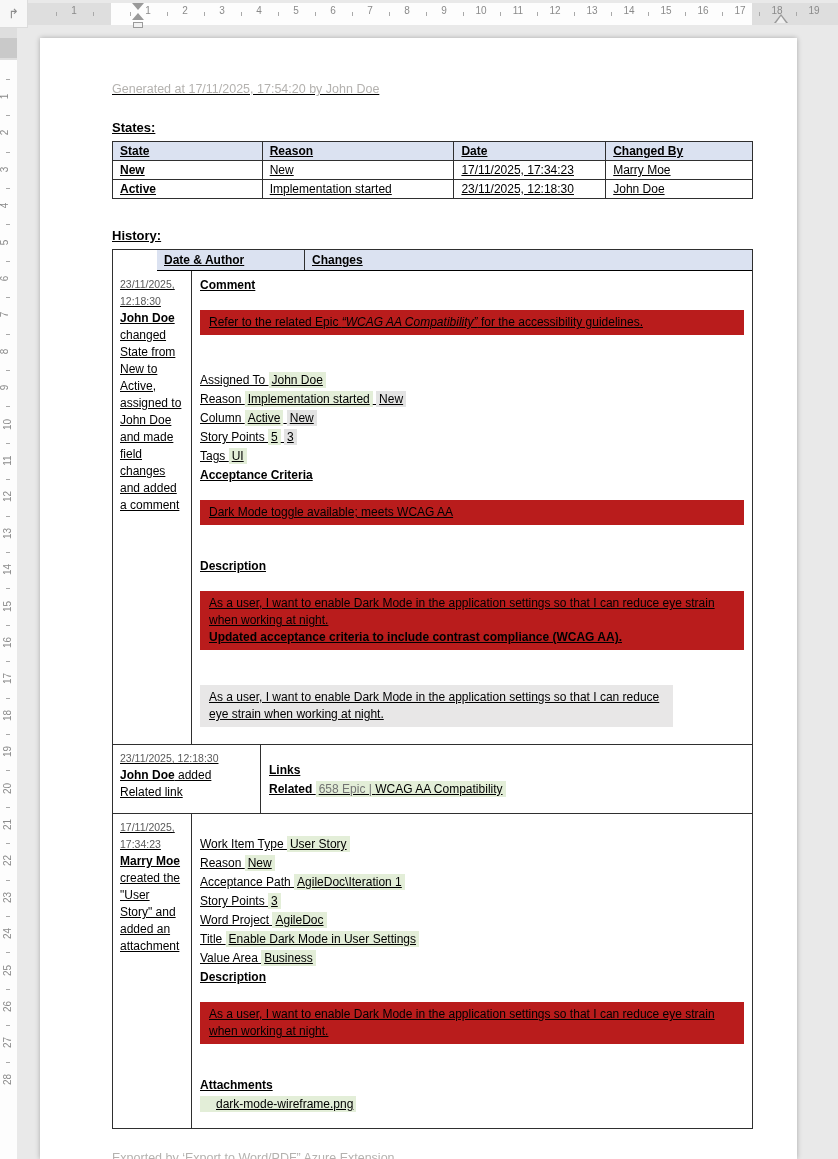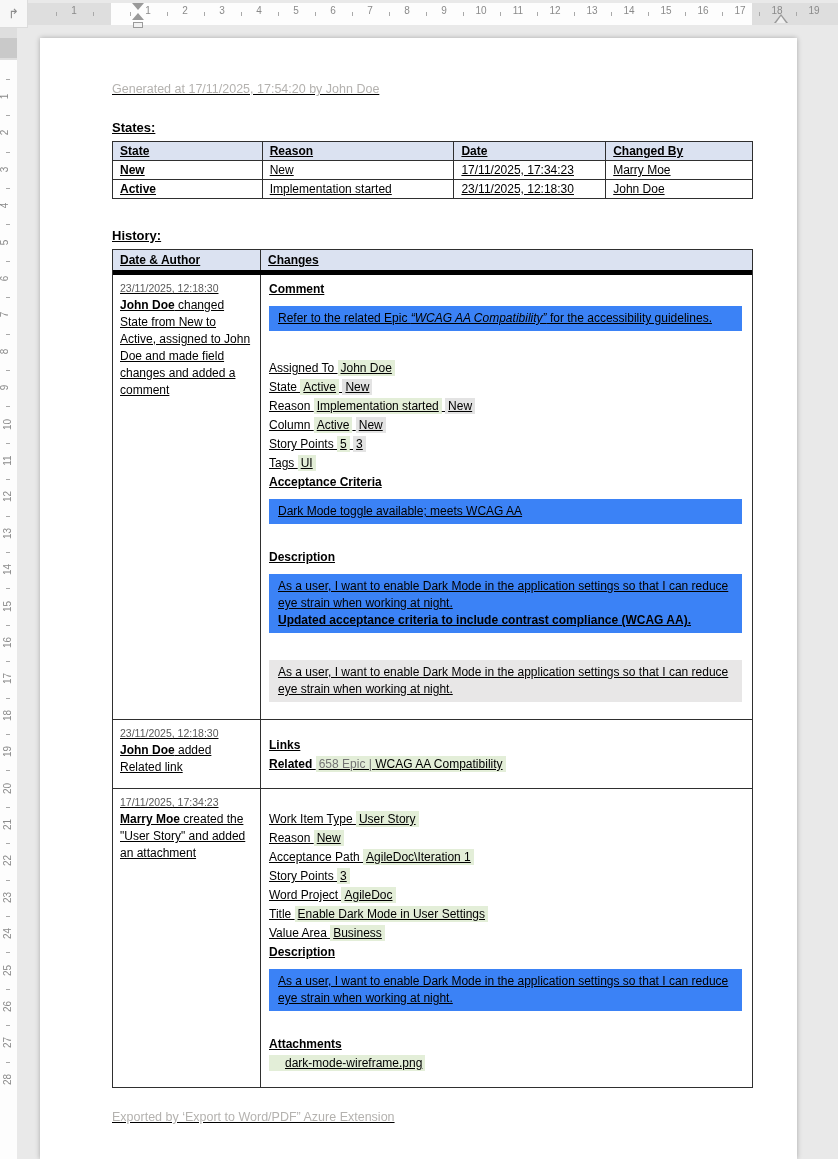--- a/index.html
+++ b/index.html
@@ -42,35 +42,35 @@
 
   
   table.states { border-collapse:collapse; width:641px; font-size:12px; }
   table.states th, table.states td { border:1px solid #2f2f2f; padding:2px 7px; text-align:left; height:19px; }
   table.states th { background:#dbe2f1; font-weight:bold; }
   td.b { font-weight:bold; }
   .col-state{width:150px}.col-reason{width:192px}.col-date{width:152px}.col-by{width:147px}
 
   
   .hist { width:641px; border:1px solid #2f2f2f; font-size:12px; }
-  .hist-head { display:flex; background:#dbe2f1; border-bottom:5px solid #000000; font-weight:bold; }
+  .hist-head { display:flex; background:#dbe2f1; border-bottom:1px solid #000000; font-weight:bold;margin-left:44px; }
   .hist-head .c1 { width:148px; padding:3px 7px; border-right:1px solid #2f2f2f; }
   .hist-head .c2 { flex:1; padding:3px 7px; }
   .hist-row { display:flex; border-bottom:1px solid #2f2f2f; }
   .hist-row:last-child { border-bottom:none; }
   .hist-row .c1 { width:148px; padding:5px 7px; border-right:1px solid #2f2f2f; line-height:17px; }
   .hist-row .c2 { flex:1; padding:5px 8px 14px 8px; line-height:19px; }
   .hdate { font-size:10.5px; color:#5a5a5a; display:block; }
   .bld { font-weight:bold; }
   .itl { font-style:italic; }
 
   .fline { display:block; line-height:19px; }
   .hl-g   { background:#e3eed8; padding:1px 3px; }
   .hl-k   { background:#e3e3e3; padding:1px 3px; }
-  .box-g  { background:#3b82f6; padding:4px 9px; line-height:17px; margin:7px 0; width:473px; }
+  .box-g  { background:#b91c1c; padding:4px 9px; line-height:17px; margin:15px 0; width:544px; }
   .box-k  { background:#e8e7e7; padding:4px 9px; line-height:17px; margin:3px 0; width:473px; } .gap-m { height:17px; } .gap-l { height:21px; }
   .dim { color:#737373; }
 
   .footer-line { margin-top:22px; font-size:12.5px; color:#b4b2af; }
 </style>
 </head>
 <body>
 
 <div class="tab-selector">↱</div>
 
@@ -230,21 +230,20 @@
       <div class="hist-row">
         <div class="c1">
           <span class="hdate">23/11/2025, 12:18:30</span>
           <span class="bld">John Doe</span><span> changed State from New to Active, assigned to John Doe and made field changes and added a comment</span>
         </div>
         <div class="c2">
           <span class="fline bld">Comment</span>
           <div class="box-g"><span>Refer to the related Epic </span><span class="itl">“WCAG AA Compatibility”</span><span> for the accessibility guidelines.</span></div>
           <div class="gap-l"></div>
           <span class="fline"><span>Assigned To </span><span class="hl-g">John Doe</span></span>
-          <span class="fline"><span>State </span><span class="hl-g">Active</span> <span class="hl-k">New</span></span>
           <span class="fline"><span>Reason </span><span class="hl-g">Implementation started</span> <span class="hl-k">New</span></span>
           <span class="fline"><span>Column </span><span class="hl-g">Active</span> <span class="hl-k">New</span></span>
           <span class="fline"><span>Story Points </span><span class="hl-g">5</span> <span class="hl-k">3</span></span>
           <span class="fline"><span>Tags </span><span class="hl-g">UI</span></span>
           <span class="fline bld">Acceptance Criteria</span>
           <div class="box-g">Dark Mode toggle available; meets WCAG AA</div>
           <div class="gap-m"></div>
           <span class="fline bld">Description</span>
           <div class="box-g">
             <div>As a user, I want to enable Dark Mode in the application settings so that I can reduce eye strain when working at night.</div>

